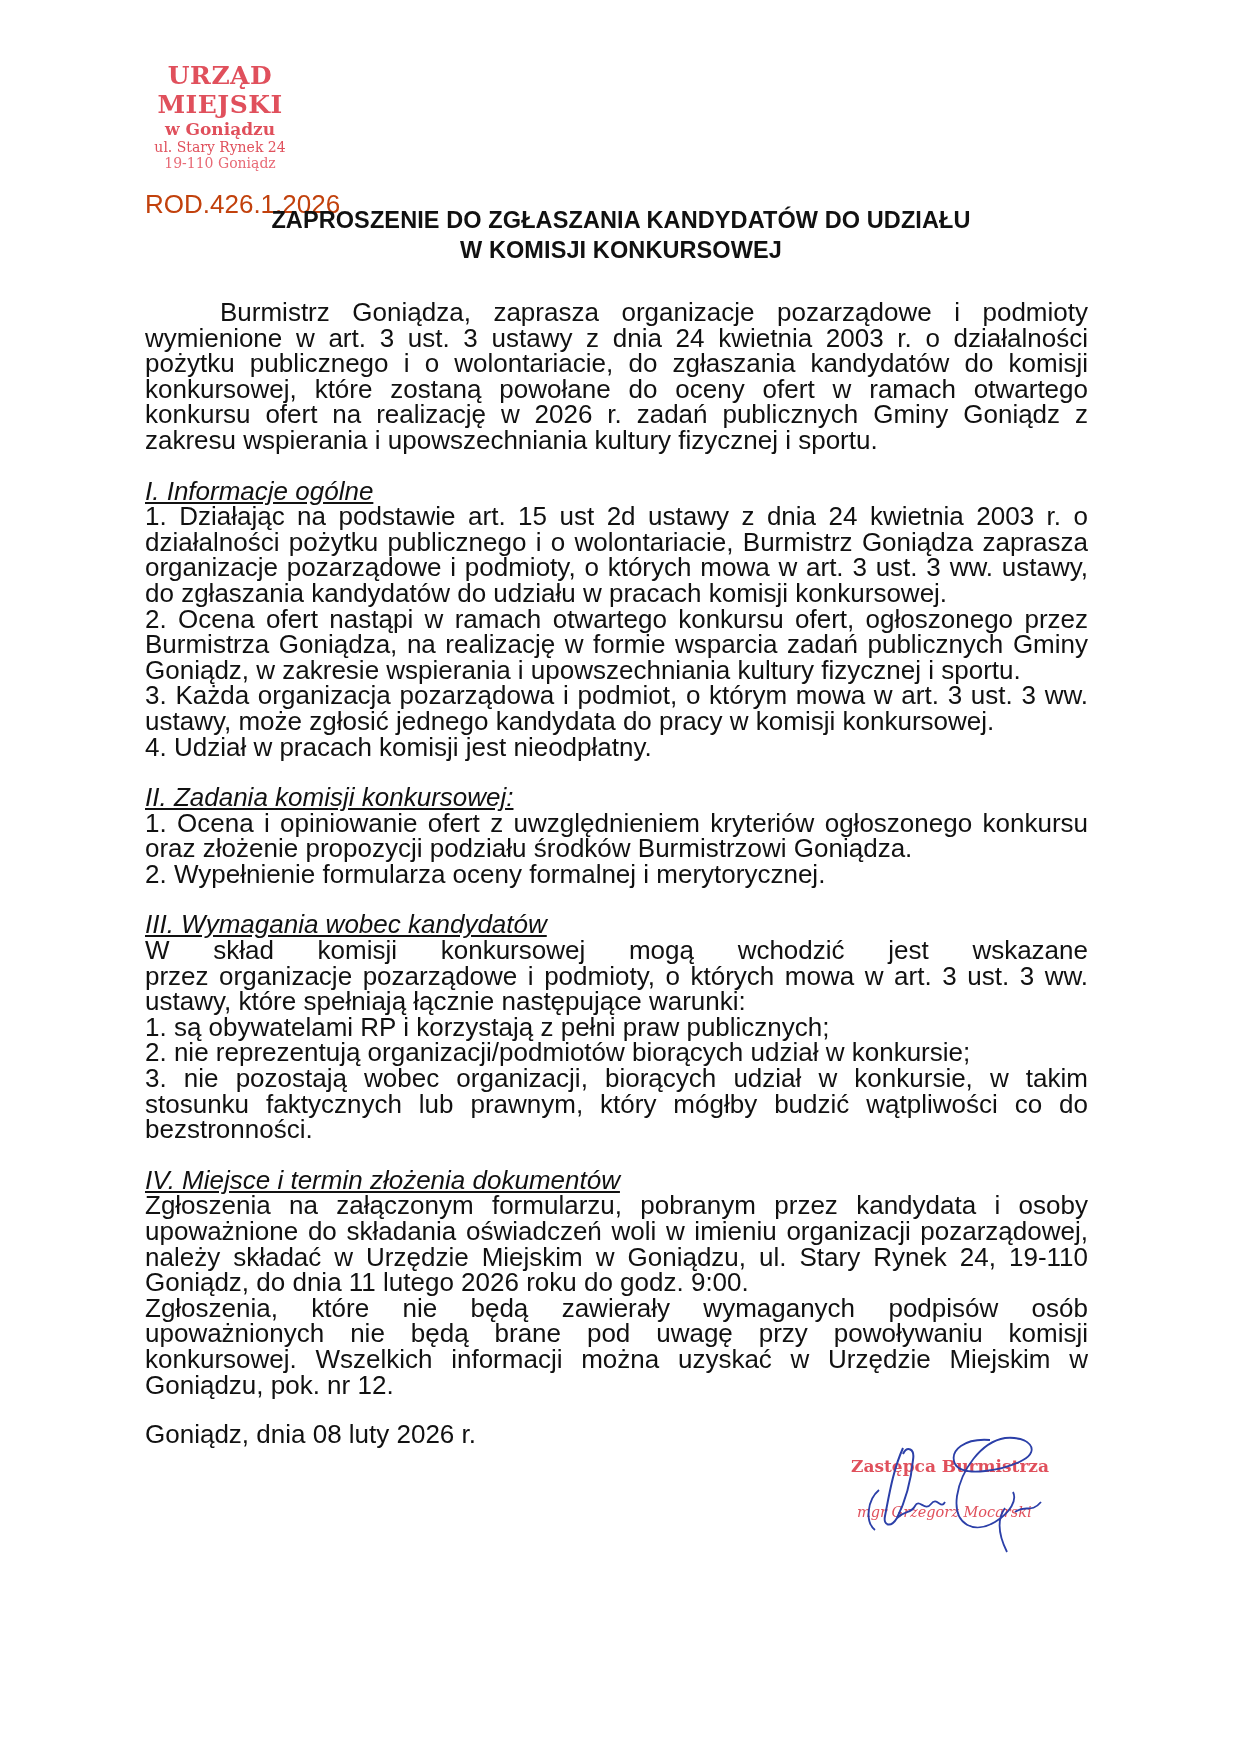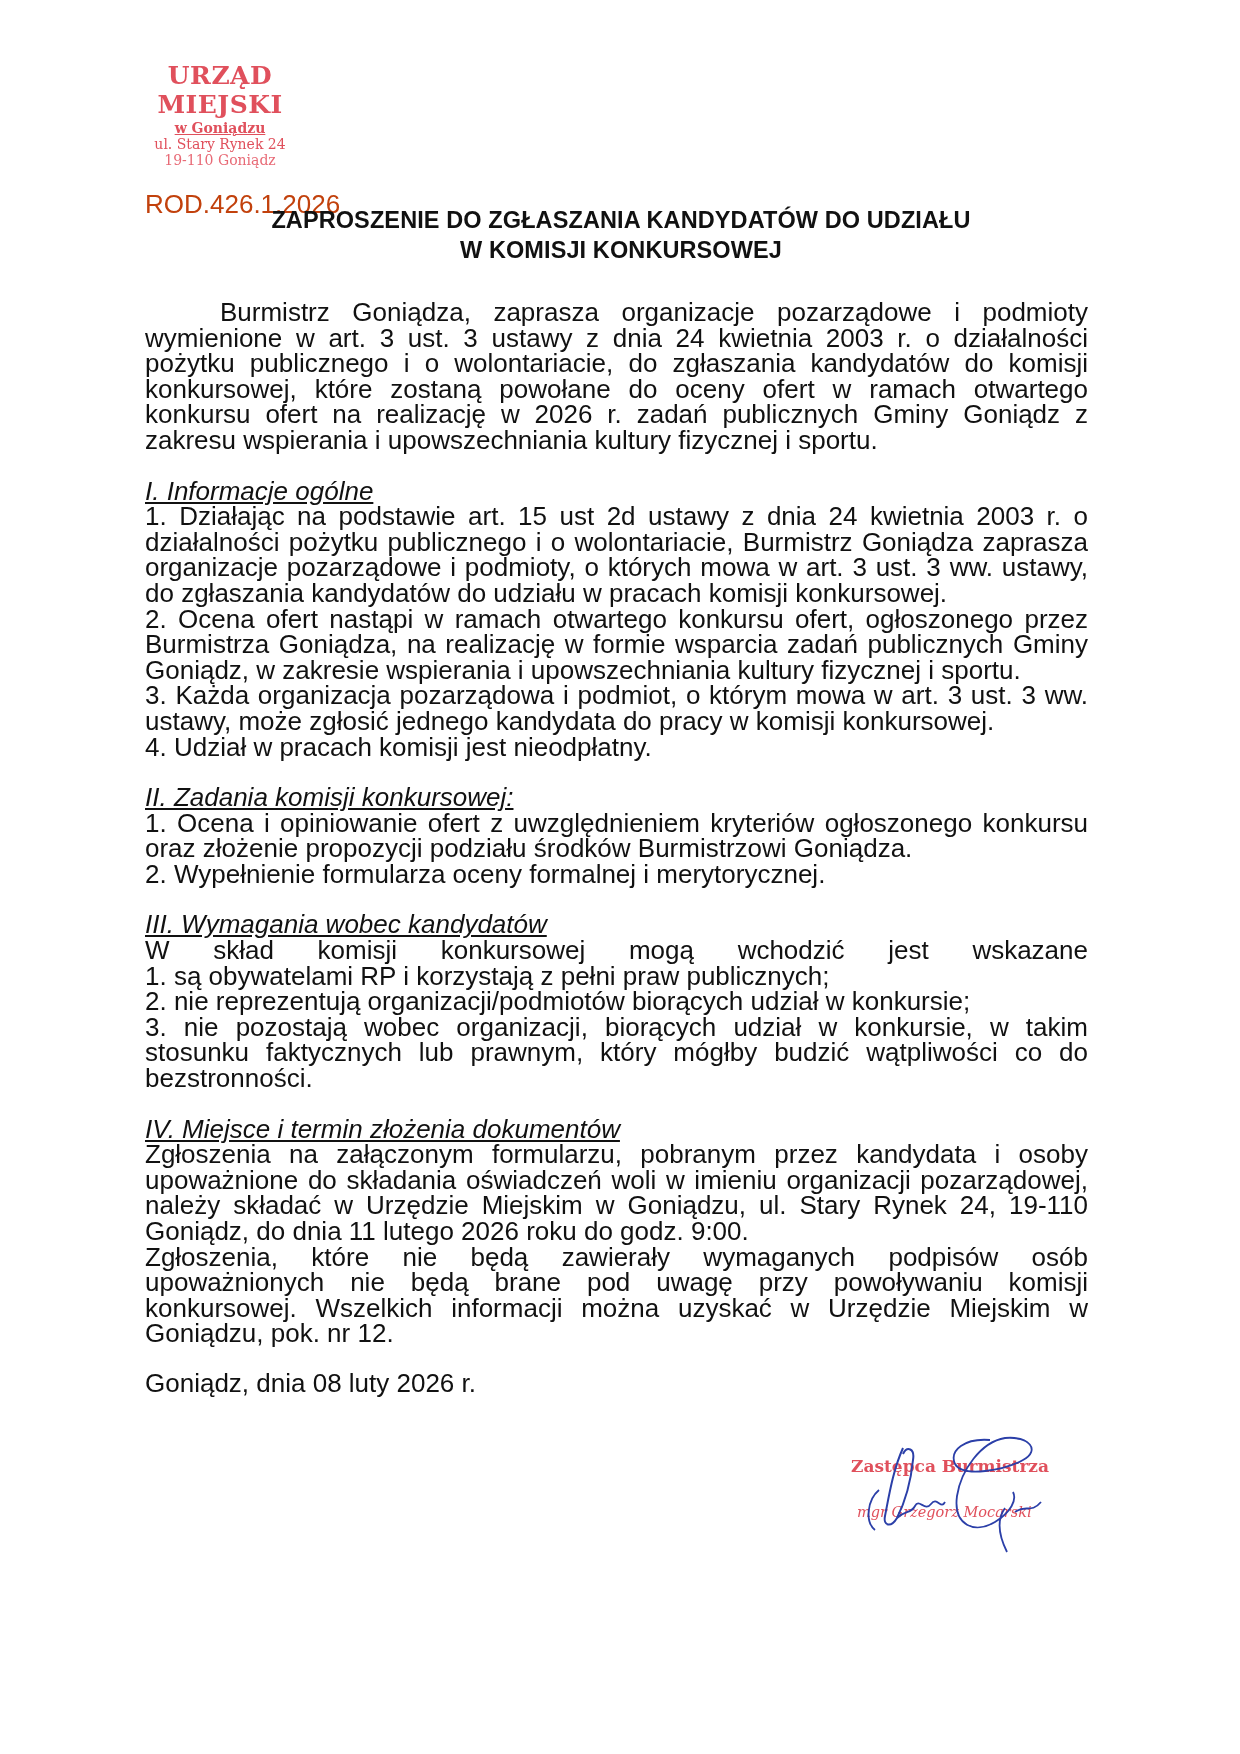--- a/index.html
+++ b/index.html
@@ -1,21 +1,21 @@
 <!DOCTYPE html>
 <html><head>
 <meta charset="utf-8">
 <style>
   html, body { margin: 0; padding: 0; background: #ffffff; }
   body { width: 1240px; height: 1754px; position: relative; overflow: hidden;
          font-family: "Liberation Sans", sans-serif; color: #111111; }
   .stamp { position: absolute; left: 120px; top: 62px; width: 200px; text-align: center;
            font-family: "DejaVu Serif", "Liberation Serif", serif; color: #e0505c; line-height: 1.15; }
   .stamp .s1 { font-size: 25px; font-weight: bold; letter-spacing: 0.5px; }
-  .stamp .s2 { font-size: 14px; font-weight: bold; text-decoration: underline; }
+  .stamp .s2 { font-size: 17px; font-weight: bold; }
   .stamp .s3 { font-size: 14px; }
   .stamp .s4 { font-size: 14px; color: #e86a76; text-align: center; }
   .refno { position: absolute; left: 145px; top: 149px; font-size: 26px; color: #c2410c; margin-top: 40px; }
   .title { position: absolute; left: 1px; width: 1240px; top: 205px; text-align: center;
            font-weight: bold; font-size: 23.5px; line-height: 30px; letter-spacing: 0.1px; }
   .content { position: absolute; left: 145px; top: 300px; width: 943px; font-size: 26px; line-height: 25.6px; }
   .p { text-align: justify; margin: 0; }
   .intro { text-indent: 75px; }
   .heading { font-style: italic; text-decoration: underline; margin-top: 25px; }
   .j { text-align: justify; text-align-last: justify; }
@@ -59,20 +59,21 @@
 
     <div>
       <div class="heading">II. Zadania komisji konkursowej:</div>
       <p class="p">1. Ocena i opiniowanie ofert z uwzględnieniem kryteriów ogłoszonego konkursu oraz złożenie propozycji podziału środków Burmistrzowi Goniądza.</p>
       <p class="p">2. Wypełnienie formularza oceny formalnej i merytorycznej.</p>
     </div>
 
     <div>
       <div class="heading">III. Wymagania wobec kandydatów</div>
       <p class="p j">W skład komisji konkursowej mogą wchodzić jest wskazane</p>
+      <p class="p">przez organizacje  pozarządowe i podmioty, o których mowa w art. 3 ust. 3 ww. ustawy, które spełniają łącznie następujące warunki:</p>
       <p class="p">1. są obywatelami RP i korzystają z pełni praw publicznych;</p>
       <p class="p">2. nie reprezentują organizacji/podmiotów biorących udział w konkursie;</p>
       <p class="p j">3. nie pozostają wobec organizacji, biorących udział w konkursie, w takim stosunku faktycznych lub prawnym, który mógłby budzić wątpliwości co do bezstronności.</p>
     </div>
 
     <div>
       <div class="heading">IV. Miejsce i termin złożenia dokumentów</div>
       <p class="p">Zgłoszenia na załączonym formularzu, pobranym przez kandydata i osoby upoważnione do składania oświadczeń woli w imieniu organizacji pozarządowej, należy składać w Urzędzie Miejskim w Goniądzu, ul. Stary Rynek 24, 19-110 Goniądz, do dnia 11 lutego 2026 roku do godz. 9:00.</p>
     </div>
 

